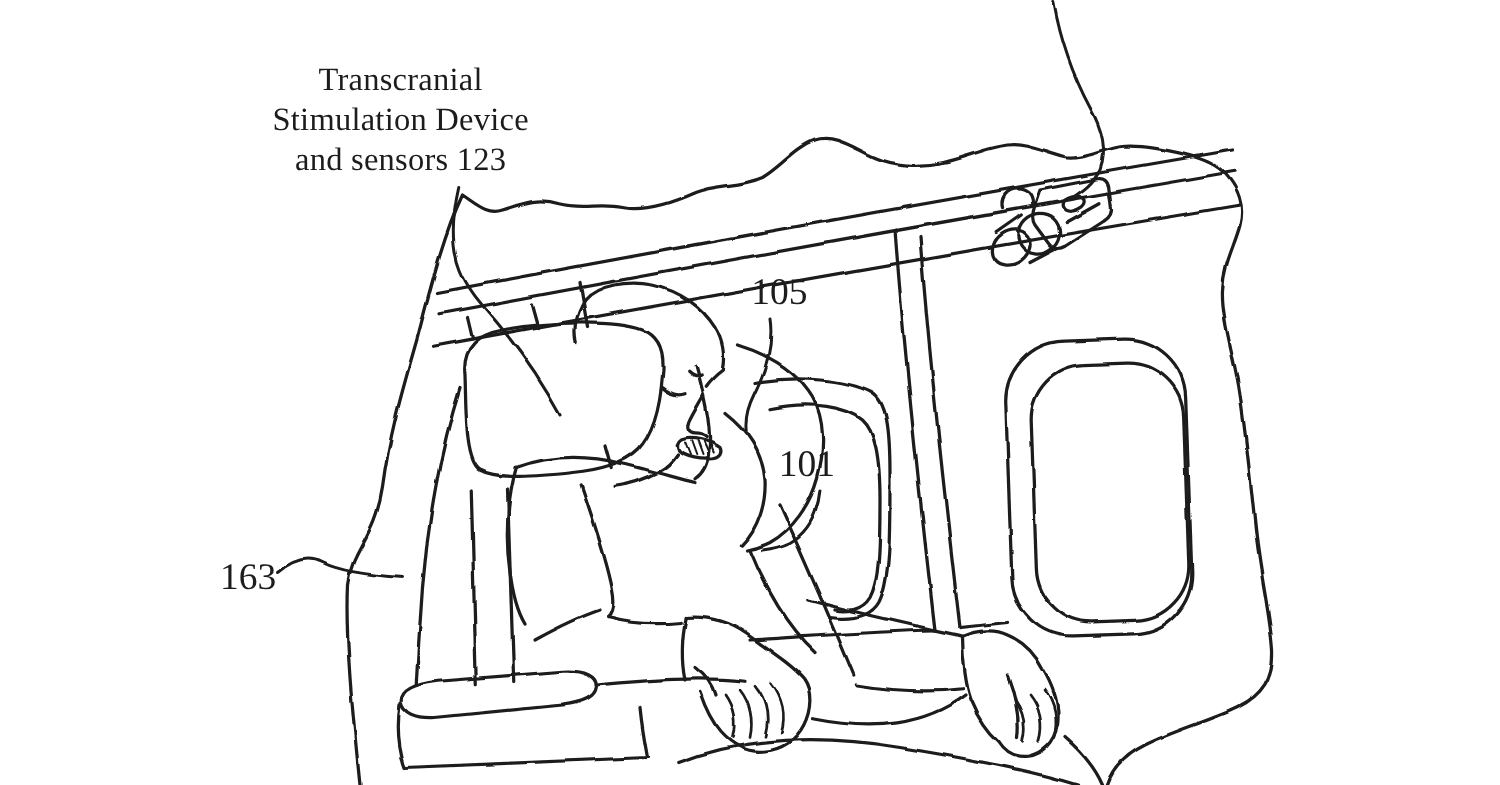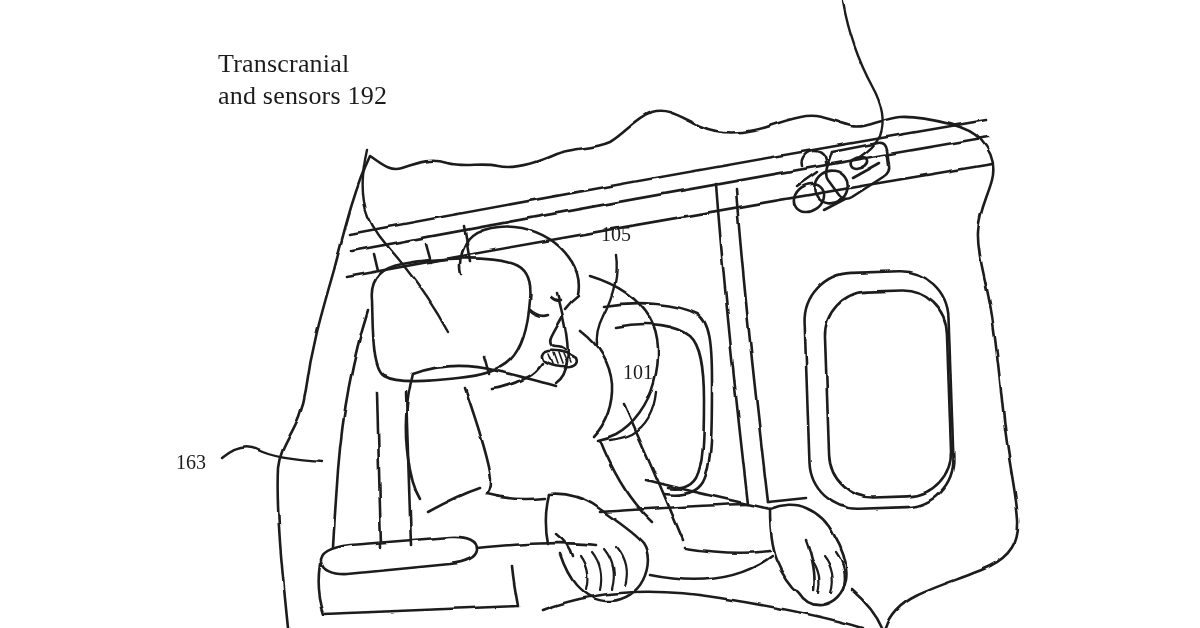--- a/index.html
+++ b/index.html
@@ -2,20 +2,21 @@
 <html><head>
 <meta charset="utf-8">
 <style>
   html,body{margin:0;padding:0;}
   .canvas{
     position:relative;
     width:1200px;height:628px;
     background:#fff;
     overflow:hidden;
     font-family:"Liberation Serif", serif;
+    text-align:center;
     --ink:#1c1c1c;
   }
   svg.fig{position:absolute;left:0;top:0;}
   svg.fig g.ink{
     stroke:var(--ink);
     fill:none;
     stroke-width:2.6;
     stroke-linecap:round;
     stroke-linejoin:round;
   }
@@ -23,21 +24,21 @@
     position:absolute;
     color:var(--ink);
     font-size:26px;
     line-height:32px;
     letter-spacing:0.2px;
     white-space:nowrap;
   }
   .ref{
     position:absolute;
     color:var(--ink);
-    font-size:20px;
+    font-size:30px;
     line-height:26px;
     white-space:nowrap;
   }
 </style>
 </head>
 <body>
 
 <div class="canvas" style="background: rgb(255, 255, 255); --ink: #1c1c1c;">
 
   <svg class="fig" width="1200" height="628" viewBox="0 0 1200 628">
@@ -197,21 +198,22 @@
         <path d="M656,392 C654,412 646,426 632,434 C626,437 618,439 610,440"></path>
         <path d="M222,458 C234,448 246,444 258,450 C270,456 290,460 322,462"></path>
         <path d="M843,2 C848,30 858,60 872,86 C882,104 886,120 880,136 C874,148 864,154 858,158"></path>
       </g>
 
     </g>
   </svg>
 
   <div class="ann" style="left:218px; top:48px;">
     <div>Transcranial</div>
-    <div>and sensors 192</div>
+    <div>Stimulation Device</div>
+    <div>and sensors 123</div>
   </div>
 
   <div class="ref" style="left:601px; top:221px;">105</div>
 
   <div class="ref" style="left:623px; top:359px;">101</div>
 
   <div class="ref" style="left:176px; top:449px;">163</div>
 
 </div>
 

